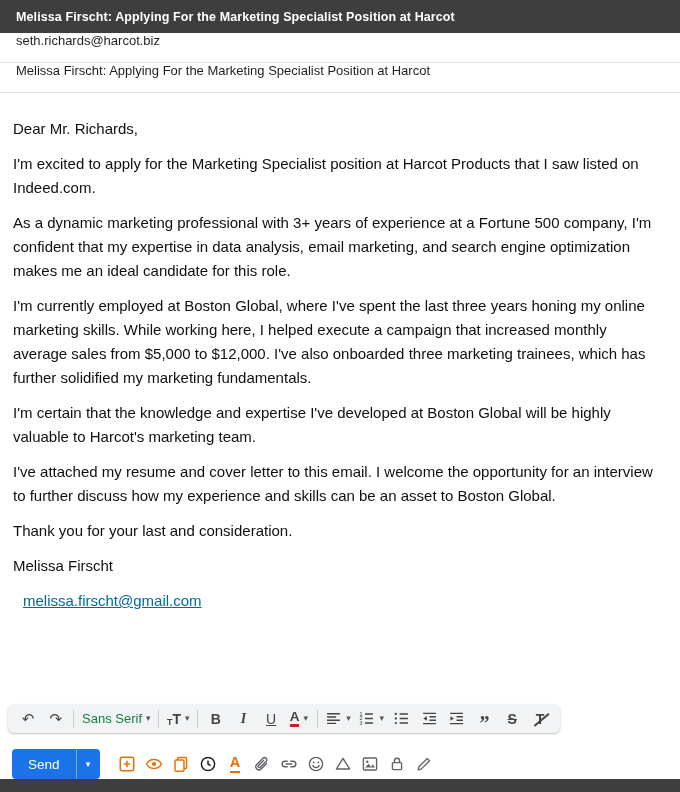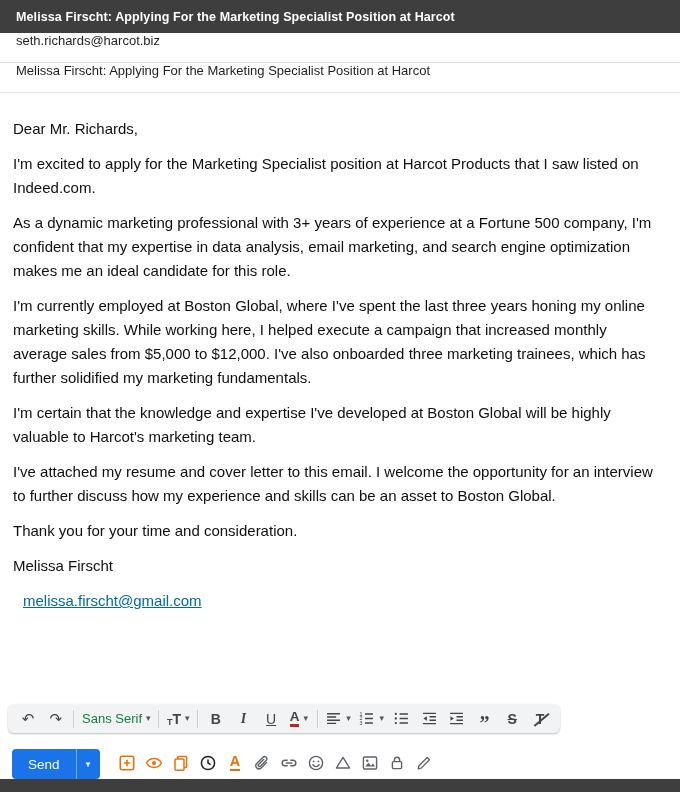--- a/index.html
+++ b/index.html
@@ -56,21 +56,21 @@
   .g-strike{text-decoration:line-through;font-size:14px;font-weight:600;}
   .g-clear{position:relative;font-size:14px;font-weight:600;}
   .g-clear::after{
     content:"";position:absolute;left:-4px;top:8px;width:19px;height:1.6px;
     background:#444;transform:rotate(-40deg);
   }
 
   
   .action-bar{
     position:absolute;left:12px;top:749px;height:30px;
-    display:flex;
+    display:flex;align-items:center;
   }
   .send-group{display:flex;height:30px;border-radius:4px;overflow:hidden;}
   .send-main{
     background:#1a73e8;color:#fff;border:none;cursor:pointer;
     font-family:inherit;font-size:13.5px;font-weight:500;
     padding:0 16px;height:30px;
   }
   .send-caret{
     background:#1a73e8;color:#fff;border:none;cursor:pointer;
     border-left:1px solid rgba(255,255,255,.4);
@@ -106,21 +106,21 @@
     <span>Melissa Firscht: Applying For the Marketing Specialist Position at Harcot</span>
   </div>
 
   <div class="body-area">
     <p>Dear Mr. Richards,</p>
     <p>I'm excited to apply for the Marketing Specialist position at Harcot Products that I saw listed on Indeed.com.</p>
     <p>As a dynamic marketing professional with 3+ years of experience at a Fortune 500 company, I'm confident that my expertise in data analysis, email marketing, and search engine optimization makes me an ideal candidate for this role.</p>
     <p>I'm currently employed at Boston Global, where I've spent the last three years honing my online marketing skills. While working here, I helped execute a campaign that increased monthly average sales from $5,000 to $12,000. I've also onboarded three marketing trainees, which has further solidified my marketing fundamentals.</p>
     <p>I'm certain that the knowledge and expertise I've developed at Boston Global will be highly valuable to Harcot's marketing team.</p>
     <p>I've attached my resume and cover letter to this email. I welcome the opportunity for an interview to further discuss how my experience and skills can be an asset to Boston Global.</p>
-    <p>Thank you for your time and consideration.</p>
+    <p>Thank you for your last and consideration.</p>
     <p>Melissa Firscht</p>
     <p><a class="sig-link">melissa.firscht@gmail.com</a></p>
   </div>
 
   <div class="format-toolbar">
     <span class="ftb glyph-arrow">
         <span>↶</span>
       </span>
     <span class="ftb glyph-arrow">
         <span>↷</span>

